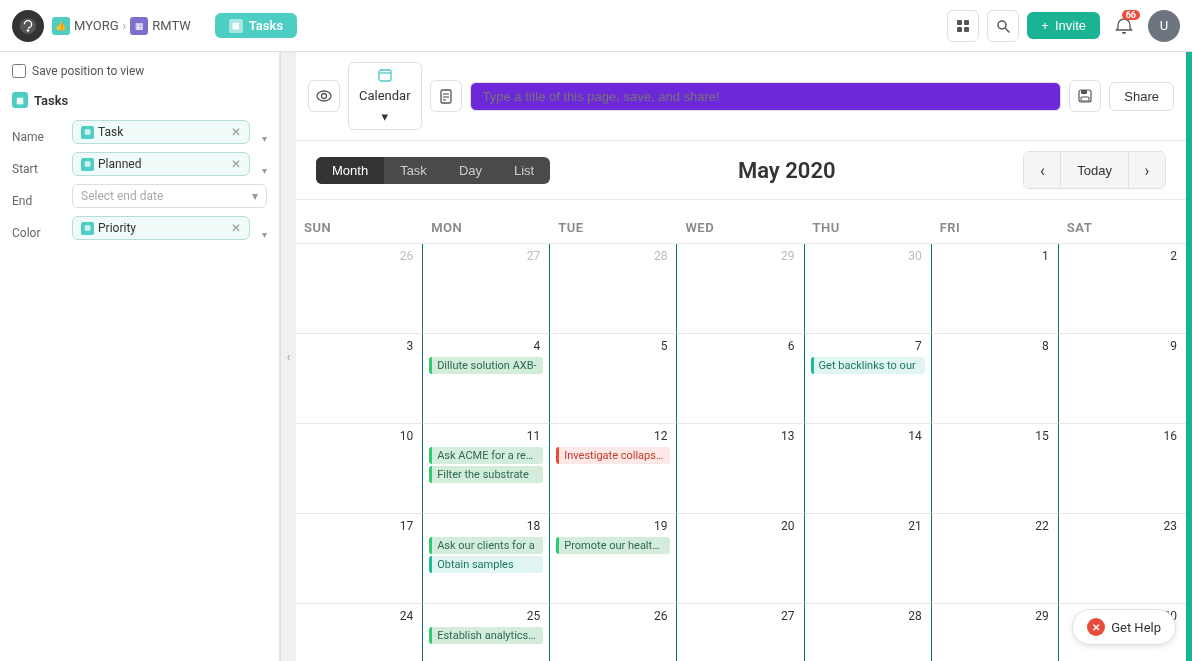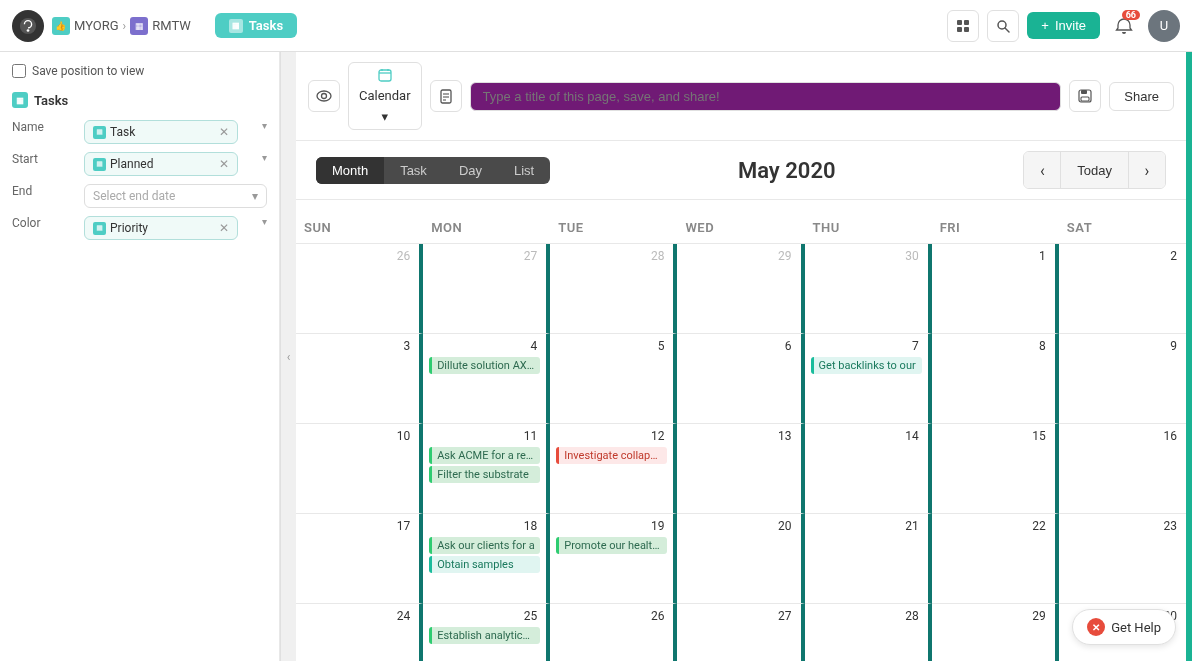--- a/index.html
+++ b/index.html
@@ -23,57 +23,57 @@
 
     
     .main-layout { display: flex; flex: 1; overflow: hidden; }
 
     
     .sidebar { width: 280px; background: #fff; border-right: 1px solid #e8e8e8; padding: 12px; flex-shrink: 0; overflow-y: auto; }
     .save-position { display: flex; align-items: center; gap: 6px; font-size: 12px; color: #555; margin-bottom: 14px; }
     .save-position input[type=checkbox] { width: 14px; height: 14px; }
     .sidebar-tasks-label { display: flex; align-items: center; gap: 6px; font-size: 13px; font-weight: 600; color: #333; margin-bottom: 12px; }
     .tasks-icon { width: 16px; height: 16px; background: #4ecdc4; border-radius: 3px; display: inline-flex; align-items: center; justify-content: center; color: white; font-size: 8px; }
-    .filter-row { display: flex; align-items: flex-start; gap: 24px; margin-bottom: 8px; }
+    .filter-row { display: flex; align-items: flex-end; gap: 12px; margin-bottom: 8px; }
     .filter-label { width: 48px; font-size: 12px; color: #666; flex-shrink: 0; }
     .filter-pill { display: flex; align-items: center; gap: 4px; background: #f0faf8; border: 1px solid #b2dfdb; border-radius: 6px; padding: 4px 8px; flex: 1; font-size: 12px; color: #333; }
     .filter-pill-icon { width: 13px; height: 13px; background: #4ecdc4; border-radius: 2px; display: inline-flex; align-items: center; justify-content: center; color: white; font-size: 7px; flex-shrink: 0; }
     .filter-x { margin-left: auto; color: #999; cursor: pointer; font-size: 12px; }
     .filter-arrow { color: #999; cursor: pointer; font-size: 10px; }
     .filter-select { flex: 1; border: 1px solid #ddd; border-radius: 6px; padding: 4px 8px; font-size: 12px; color: #999; background: #fff; cursor: pointer; display: flex; align-items: center; justify-content: space-between; }
 
     
     .content-area { flex: 1; display: flex; flex-direction: column; overflow: hidden; }
 
     
     .toolbar { padding: 10px 12px; border-bottom: 1px solid #e8e8e8; display: flex; align-items: center; gap: 8px; }
     .toolbar-icon-btn { width: 32px; height: 32px; border: 1px solid #e0e0e0; border-radius: 6px; background: #fff; display: flex; align-items: center; justify-content: center; cursor: pointer; color: #555; }
     .calendar-dropdown { display: flex; align-items: center; gap: 6px; background: #fff; border: 1px solid #e0e0e0; border-radius: 6px; padding: 5px 10px; cursor: pointer; font-size: 13px; color: #333; flex-direction: column; }
-    .page-title-input { flex: 1; border: 1px solid #e0e0e0; border-radius: 6px; padding: 6px 12px; font-size: 13px; color: #aaa; background: #701a75; outline: none; }
+    .page-title-input { flex: 1; border: 1px solid #e0e0e0; border-radius: 6px; padding: 6px 12px; font-size: 13px; color: #aaa; background: #6d28d9; outline: none; }
     .save-icon-btn { width: 32px; height: 32px; border: 1px solid #e0e0e0; border-radius: 6px; background: #fff; display: flex; align-items: center; justify-content: center; cursor: pointer; }
     .share-btn { background: #fff; border: 1px solid #e0e0e0; border-radius: 6px; padding: 6px 14px; font-size: 13px; cursor: pointer; color: #333; font-weight: 500; }
 
     
     .calendar-header { display: flex; align-items: center; padding: 10px 20px; border-bottom: 1px solid #e8e8e8; }
     .view-tabs { display: flex; background: #4a4a4a; border-radius: 6px; overflow: hidden; }
     .view-tab { padding: 6px 16px; font-size: 13px; color: #ccc; cursor: pointer; border: none; background: transparent; }
     .view-tab.active { background: #333; color: #fff; }
     .month-title { flex: 1; text-align: center; font-size: 22px; font-weight: 600; color: #333; }
     .nav-arrow { width: 36px; height: 36px; background: #f5f5f5; border: 1px solid #e0e0e0; border-radius: 6px; display: flex; align-items: center; justify-content: center; cursor: pointer; font-size: 16px; }
     .today-btn { background: #f5f5f5; border: 1px solid #e0e0e0; border-radius: 0; padding: 6px 16px; font-size: 13px; cursor: pointer; color: #333; }
     .nav-group { display: flex; border: 1px solid #e0e0e0; border-radius: 6px; overflow: hidden; }
     .nav-group .nav-arrow { border: none; border-radius: 0; }
     .nav-group .today-btn { border: none; border-left: 1px solid #e0e0e0; border-right: 1px solid #e0e0e0; }
 
     
     .calendar-container { flex: 1; overflow: hidden; display: flex; flex-direction: column; }
     .calendar-days-header { display: grid; grid-template-columns: repeat(7, 1fr); border-bottom: 1px solid #e8e8e8; }
     .day-name { padding: 8px; text-align: left; font-size: 13px; font-weight: 600; color: #888; text-transform: uppercase; letter-spacing: 0.5px; margin-top: 12px; }
     .calendar-grid { display: grid; grid-template-columns: repeat(7, 1fr); grid-template-rows: repeat(5, 1fr); flex: 1; overflow: hidden; }
-    .calendar-cell { border-right: 4px solid #0f766e; border-bottom: 1px solid #e8e8e8; padding: 4px 6px; min-height: 90px; display: flex; flex-direction: column; overflow: hidden; }
+    .calendar-cell { border-right: 1px solid #0f766e; border-bottom: 1px solid #e8e8e8; padding: 4px 6px; min-height: 90px; display: flex; flex-direction: column; overflow: hidden; }
     .calendar-cell:nth-child(7n) { border-right: none; }
     .day-number { text-align: right; font-size: 12px; color: #333; margin-bottom: 3px; padding: 1px 3px; }
     .day-number.muted { color: #bbb; }
     .event-chip { border-radius: 3px; padding: 2px 5px; font-size: 11px; margin-bottom: 2px; white-space: nowrap; overflow: hidden; text-overflow: ellipsis; cursor: pointer; }
     .event-green { background: #d4edda; color: #2d6a4f; border-left: 3px solid #2ecc71; }
     .event-red { background: #fde8e8; color: #c0392b; border-left: 3px solid #e74c3c; }
     .event-teal { background: #e0f5f1; color: #1a7a5e; border-left: 3px solid #1abc9c; }
 
     
     .collapse-handle { width: 16px; background: #f0f0f0; cursor: pointer; display: flex; align-items: center; justify-content: center; color: #999; font-size: 12px; border-left: 1px solid #e0e0e0; flex-shrink: 0; }

